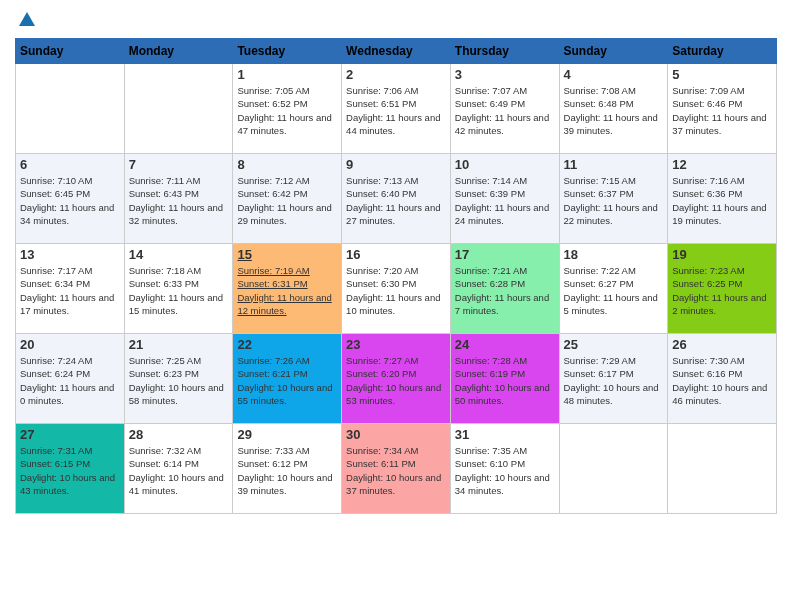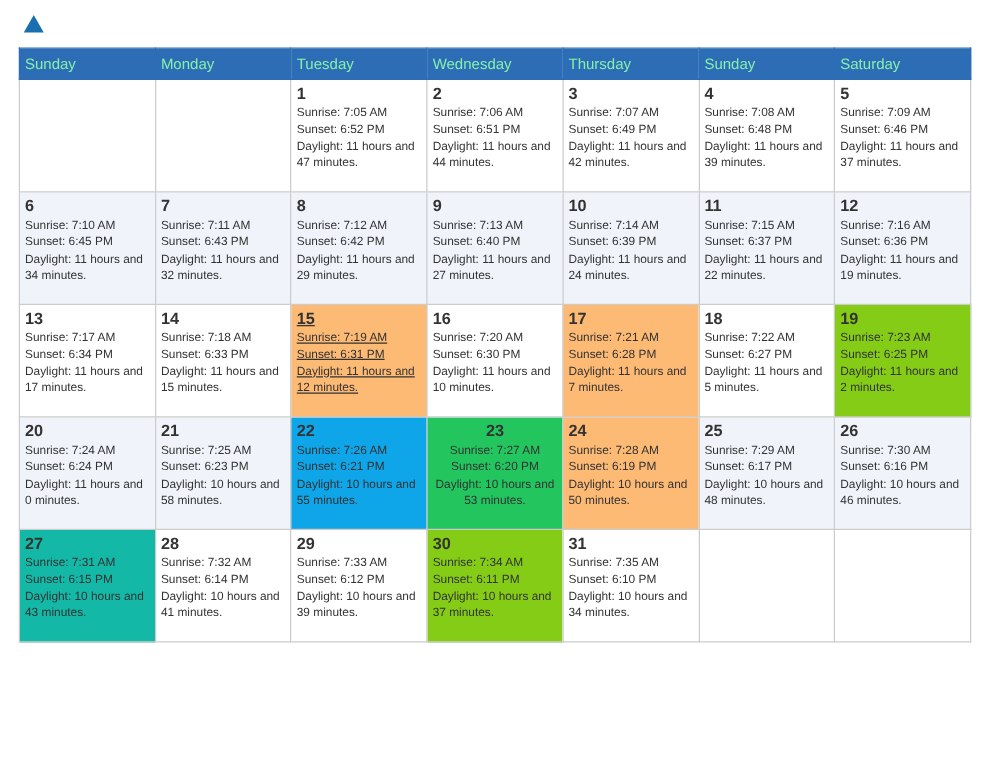--- a/index.html
+++ b/index.html
@@ -51,23 +51,23 @@
       font-size: 14px;
       color: #555;
     }
     .calendar-table {
       width: 100%;
       border-collapse: collapse;
       table-layout: fixed;
     }
     .calendar-table th {
       background: #2d6db5;
-      color: #86efac;
+      color: #000000;
       font-size: 12px;
-      font-weight: normal;
+      font-weight: bold;
       padding: 5px 4px;
       text-align: left;
       border: 1px solid #2d6db5;
     }
     .calendar-table td {
       vertical-align: top;
       border: 1px solid #ccc;
       padding: 3px 4px;
       font-size: 10px;
       color: #333;
@@ -194,21 +194,21 @@
             <div class="day-info">Sunrise: 7:18 AM<br>Sunset: 6:33 PM<br>Daylight: 11 hours and 15 minutes.</div>
           </td>
           <td style="background: #fdba74; text-decoration: underline;">
             <span class="day-number">15</span>
             <div class="day-info">Sunrise: 7:19 AM<br>Sunset: 6:31 PM<br>Daylight: 11 hours and 12 minutes.</div>
           </td>
           <td style="background: rgb(255, 255, 255);">
             <span class="day-number">16</span>
             <div class="day-info">Sunrise: 7:20 AM<br>Sunset: 6:30 PM<br>Daylight: 11 hours and 10 minutes.</div>
           </td>
-          <td style="background: #fdba74;">
+          <td style="background: #86efac;">
             <span class="day-number">17</span>
             <div class="day-info">Sunrise: 7:21 AM<br>Sunset: 6:28 PM<br>Daylight: 11 hours and 7 minutes.</div>
           </td>
           <td style="background: rgb(255, 255, 255);">
             <span class="day-number">18</span>
             <div class="day-info">Sunrise: 7:22 AM<br>Sunset: 6:27 PM<br>Daylight: 11 hours and 5 minutes.</div>
           </td>
           <td style="background: #84cc16;">
             <span class="day-number">19</span>
             <div class="day-info">Sunrise: 7:23 AM<br>Sunset: 6:25 PM<br>Daylight: 11 hours and 2 minutes.</div>
@@ -220,25 +220,25 @@
             <div class="day-info">Sunrise: 7:24 AM<br>Sunset: 6:24 PM<br>Daylight: 11 hours and 0 minutes.</div>
           </td>
           <td style="background: rgb(240, 244, 250);">
             <span class="day-number">21</span>
             <div class="day-info">Sunrise: 7:25 AM<br>Sunset: 6:23 PM<br>Daylight: 10 hours and 58 minutes.</div>
           </td>
           <td style="background: #0ea5e9;">
             <span class="day-number">22</span>
             <div class="day-info">Sunrise: 7:26 AM<br>Sunset: 6:21 PM<br>Daylight: 10 hours and 55 minutes.</div>
           </td>
-          <td style="background: #22c55e; text-align: center;">
+          <td style="background: #d946ef;">
             <span class="day-number">23</span>
             <div class="day-info">Sunrise: 7:27 AM<br>Sunset: 6:20 PM<br>Daylight: 10 hours and 53 minutes.</div>
           </td>
-          <td style="background: #fdba74;">
+          <td style="background: #d946ef;">
             <span class="day-number">24</span>
             <div class="day-info">Sunrise: 7:28 AM<br>Sunset: 6:19 PM<br>Daylight: 10 hours and 50 minutes.</div>
           </td>
           <td style="background: rgb(240, 244, 250);">
             <span class="day-number">25</span>
             <div class="day-info">Sunrise: 7:29 AM<br>Sunset: 6:17 PM<br>Daylight: 10 hours and 48 minutes.</div>
           </td>
           <td style="background: rgb(240, 244, 250);">
             <span class="day-number">26</span>
             <div class="day-info">Sunrise: 7:30 AM<br>Sunset: 6:16 PM<br>Daylight: 10 hours and 46 minutes.</div>
@@ -250,21 +250,21 @@
             <div class="day-info">Sunrise: 7:31 AM<br>Sunset: 6:15 PM<br>Daylight: 10 hours and 43 minutes.</div>
           </td>
           <td style="background: rgb(255, 255, 255);">
             <span class="day-number">28</span>
             <div class="day-info">Sunrise: 7:32 AM<br>Sunset: 6:14 PM<br>Daylight: 10 hours and 41 minutes.</div>
           </td>
           <td style="background: rgb(255, 255, 255); margin-top: 41px;">
             <span class="day-number">29</span>
             <div class="day-info">Sunrise: 7:33 AM<br>Sunset: 6:12 PM<br>Daylight: 10 hours and 39 minutes.</div>
           </td>
-          <td style="background: #84cc16;">
+          <td style="background: #fca5a5;">
             <span class="day-number">30</span>
             <div class="day-info">Sunrise: 7:34 AM<br>Sunset: 6:11 PM<br>Daylight: 10 hours and 37 minutes.</div>
           </td>
           <td style="background: rgb(255, 255, 255);">
             <span class="day-number">31</span>
             <div class="day-info">Sunrise: 7:35 AM<br>Sunset: 6:10 PM<br>Daylight: 10 hours and 34 minutes.</div>
           </td>
           <td class="empty-cell" style="background: rgb(255, 255, 255);"></td>
           <td class="empty-cell" style="background: rgb(255, 255, 255);"></td>
         </tr>

